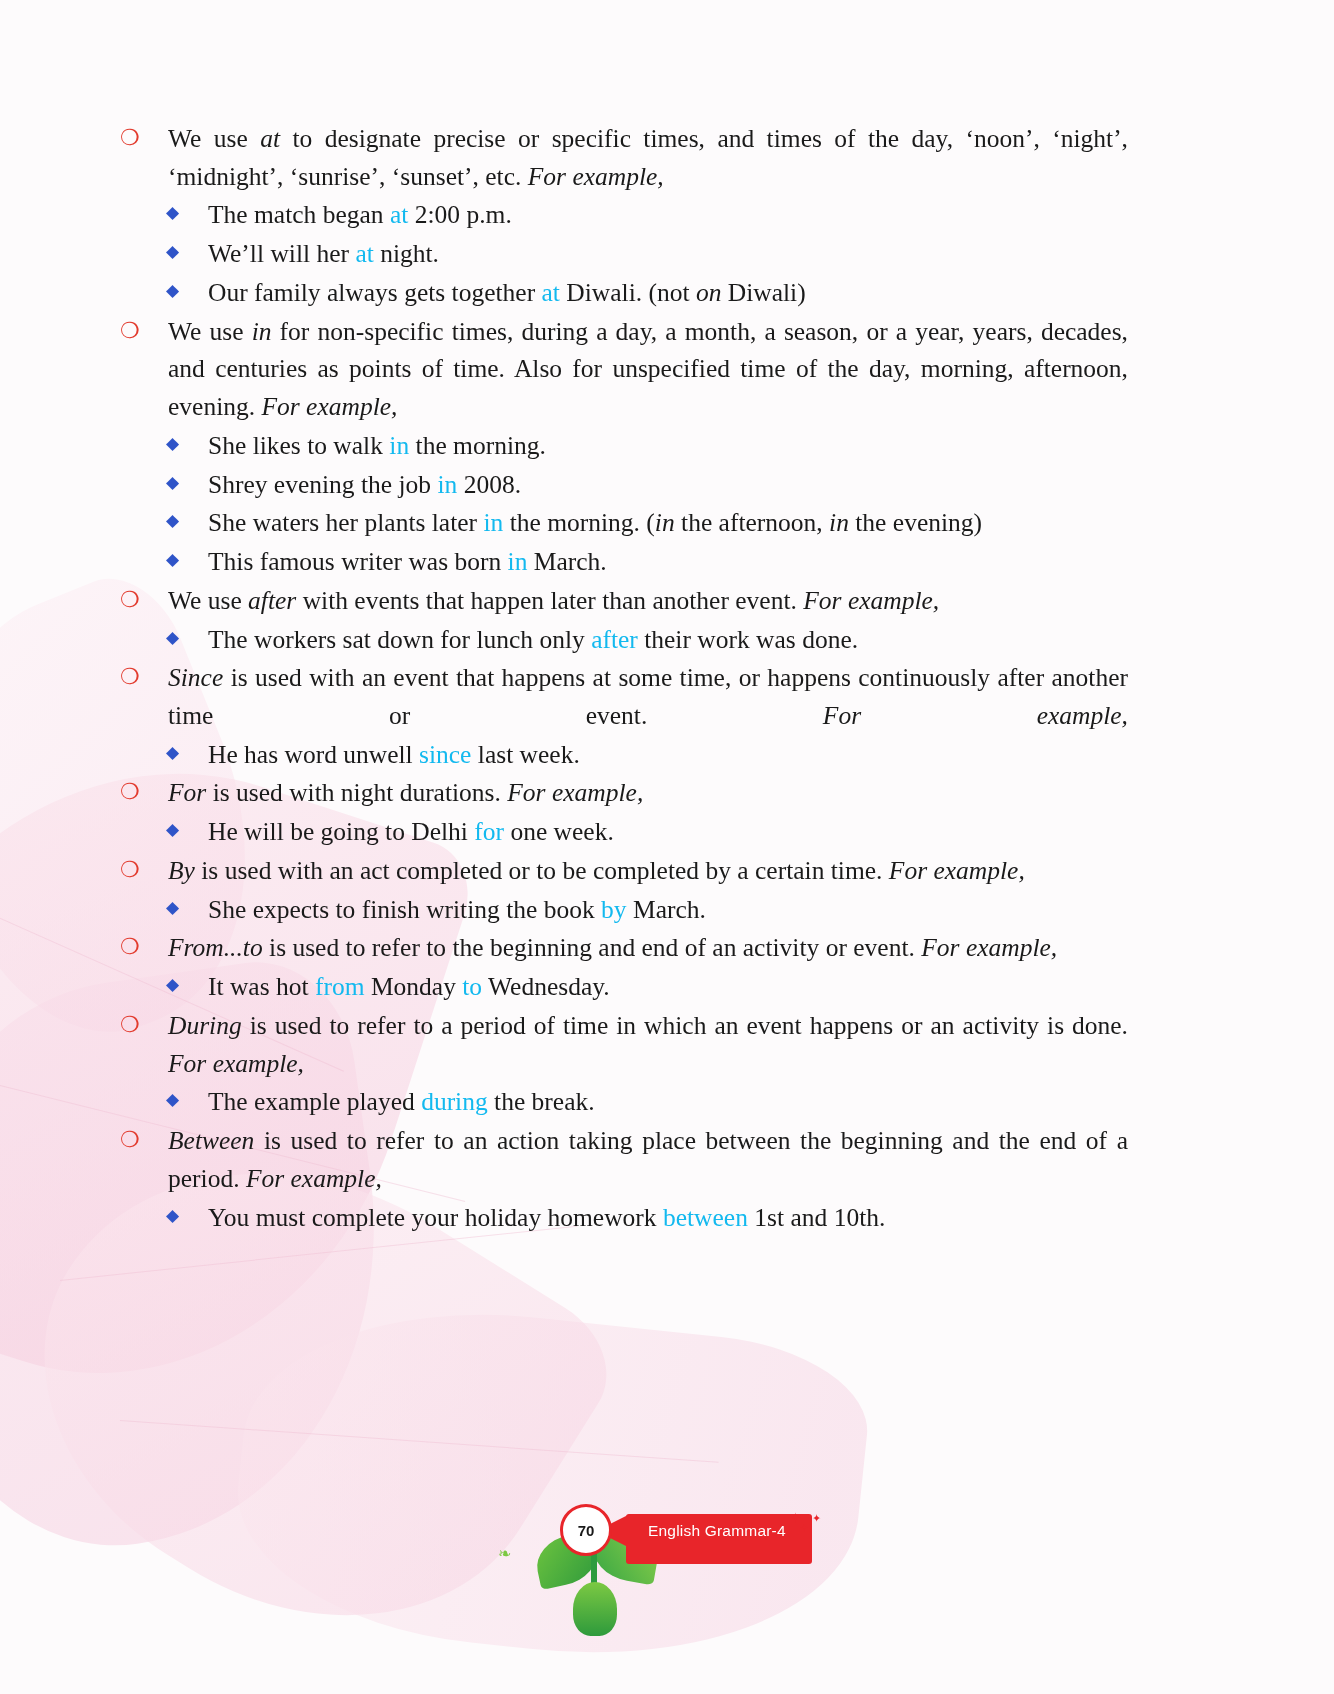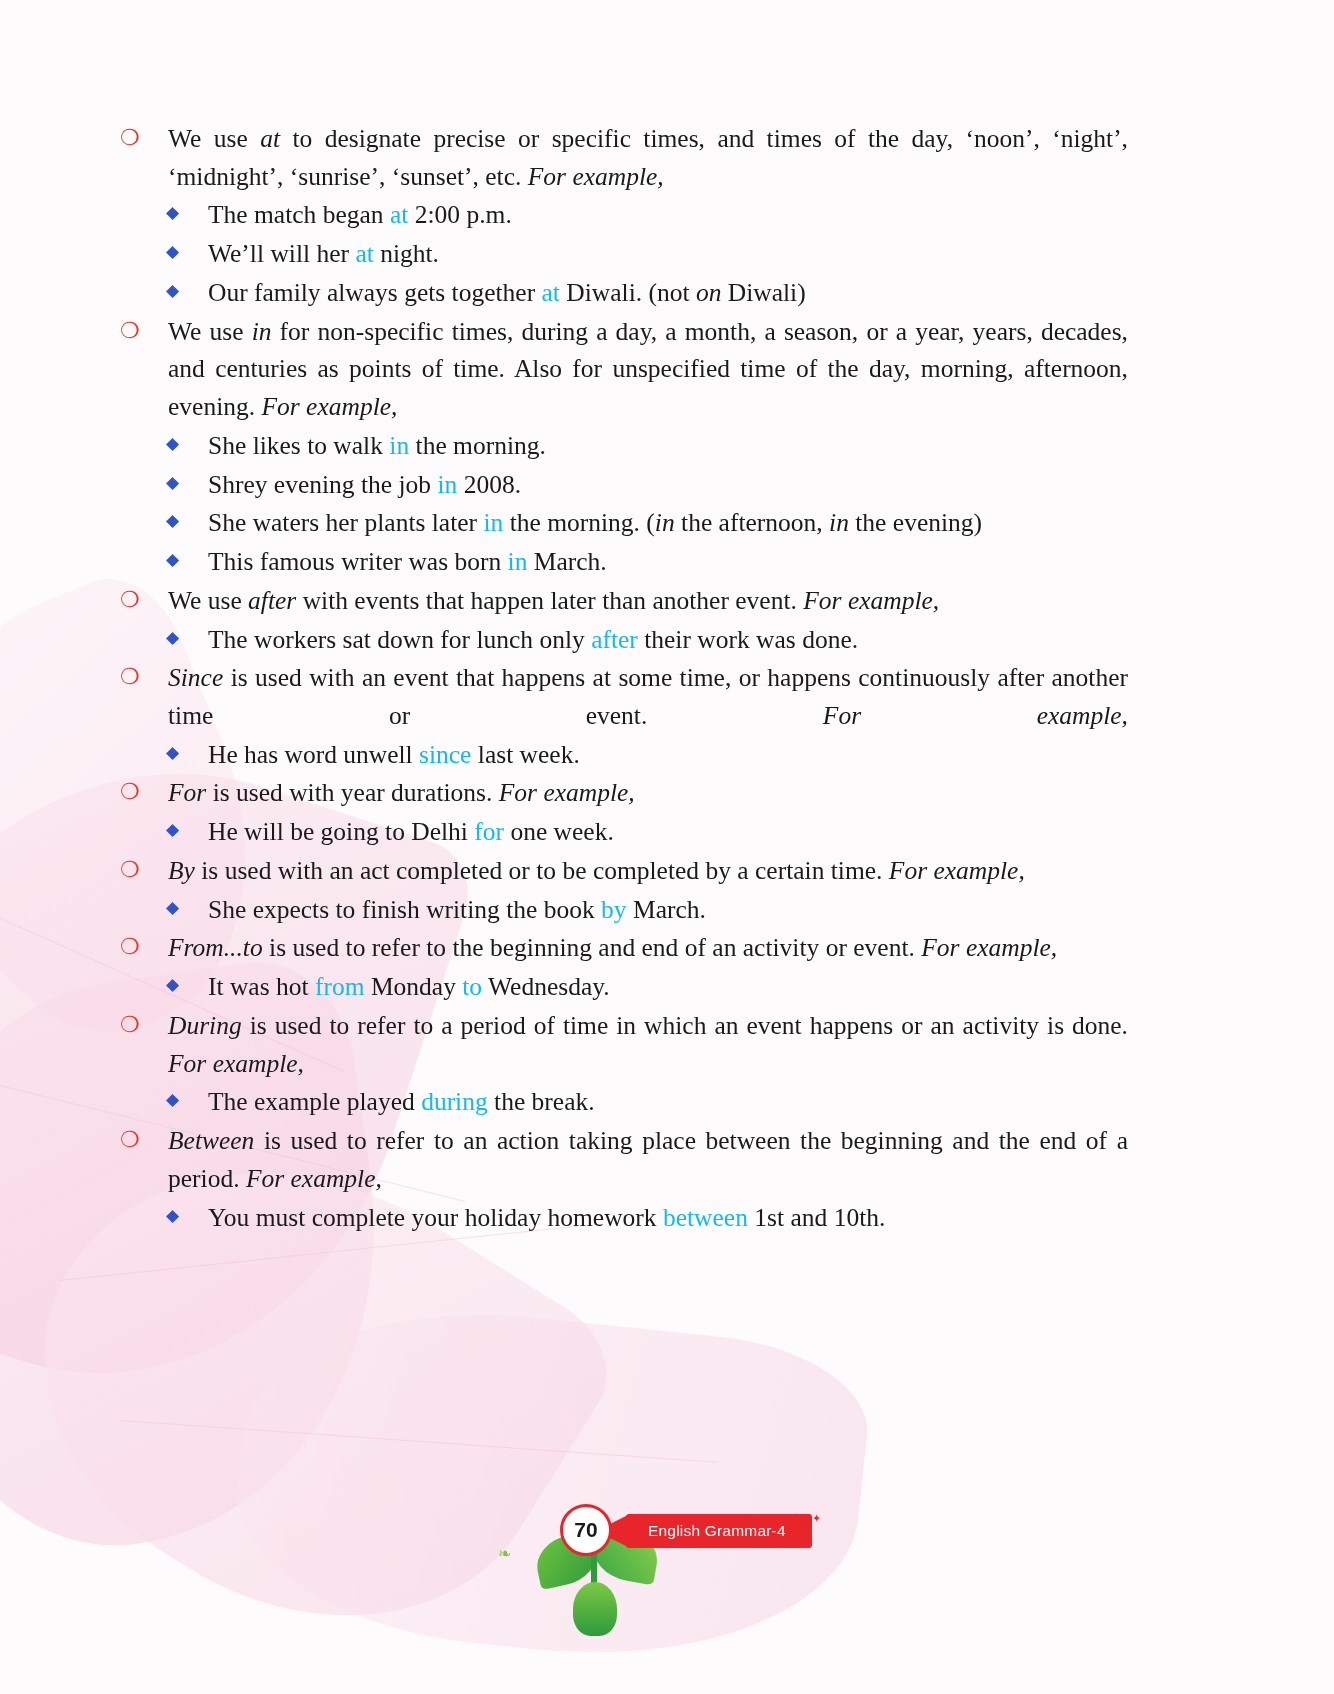--- a/index.html
+++ b/index.html
@@ -177,28 +177,28 @@
     left: 560px; top: -4px;
     width: 46px; height: 46px;
     border: 3px solid #e8252a;
     border-radius: 50%;
     background: #ffffff;
     display: flex;
     align-items: center;
     justify-content: center;
     font-family: "Liberation Sans", sans-serif;
     font-weight: bold;
-    font-size: 21px;
+    font-size: 15px;
     color: #1a1a1a;
   }
   .footer-ribbon {
     position: absolute;
     left: 626px; top: 6px;
     height: 34px;
-    padding: 0 26px 0 22px;
+    padding: 0 26px 16px 22px;
     background: #e8252a;
     border-radius: 3px;
     display: flex;
     align-items: center;
     color: #ffffff;
     font-family: "Liberation Sans", sans-serif;
     font-size: 15.5px;
     letter-spacing: .2px;
   }
   .ribbon-tail {
@@ -303,21 +303,21 @@
     <div class="txt just-full"><i>Since</i><span> is used with an event that happens at some time, or happens continuously after another time or event. </span><i>For example,</i></div>
   </div>
 
   <div class="lvl2">
     <div class="bullet-d">◆</div>
     <div class="txt"><span>He has word unwell </span><span class="hl">since</span><span> last week.</span></div>
   </div>
 
   <div class="lvl1">
     <div class="bullet-o">❍</div>
-    <div class="txt"><i>For</i><span> is used with year durations. </span><i>For example,</i></div>
+    <div class="txt"><i>For</i><span> is used with night durations. </span><i>For example,</i></div>
   </div>
 
   <div class="lvl2">
     <div class="bullet-d">◆</div>
     <div class="txt"><span>He will be going to Delhi </span><span class="hl">for</span><span> one week.</span></div>
   </div>
 
   <div class="lvl1">
     <div class="bullet-o">❍</div>
     <div class="txt"><i>By</i><span> is used with an act completed or to be completed by a certain time. </span><i>For example,</i></div>

